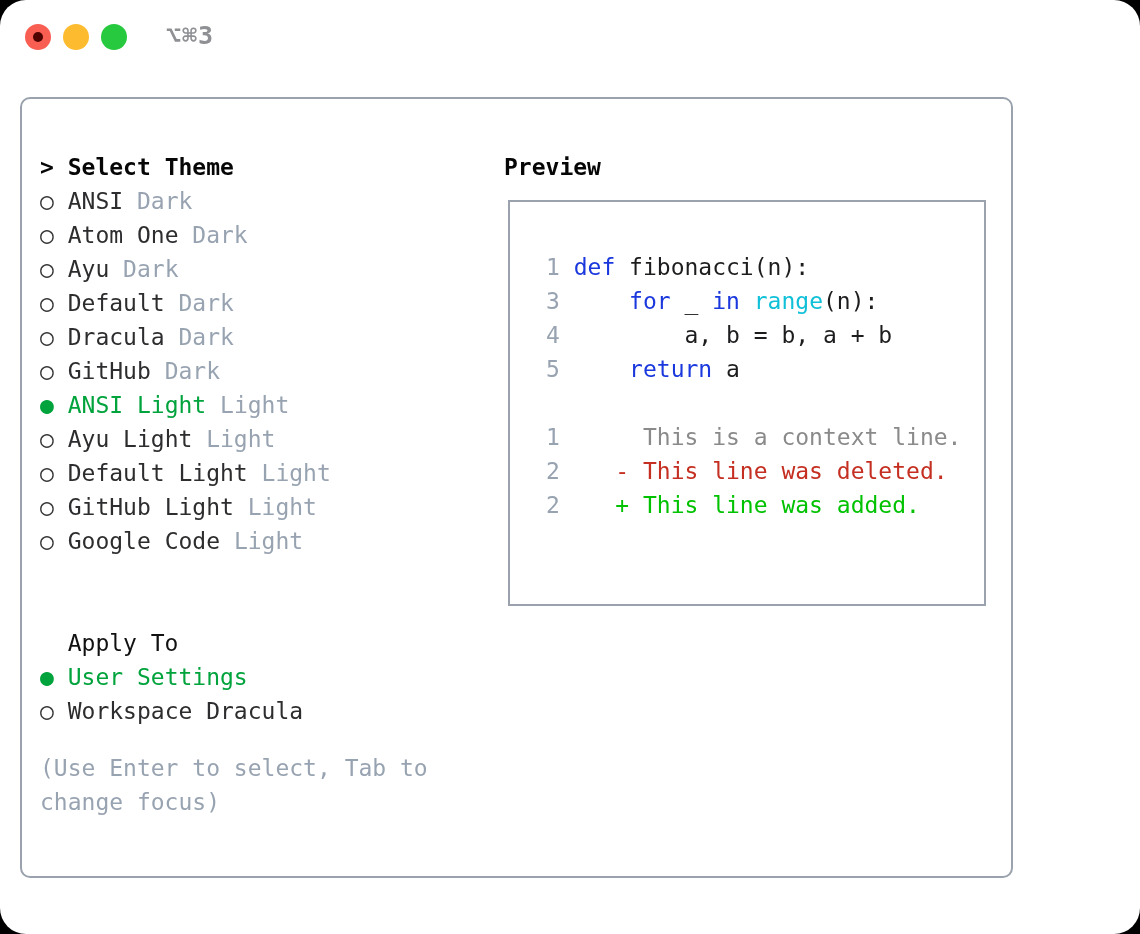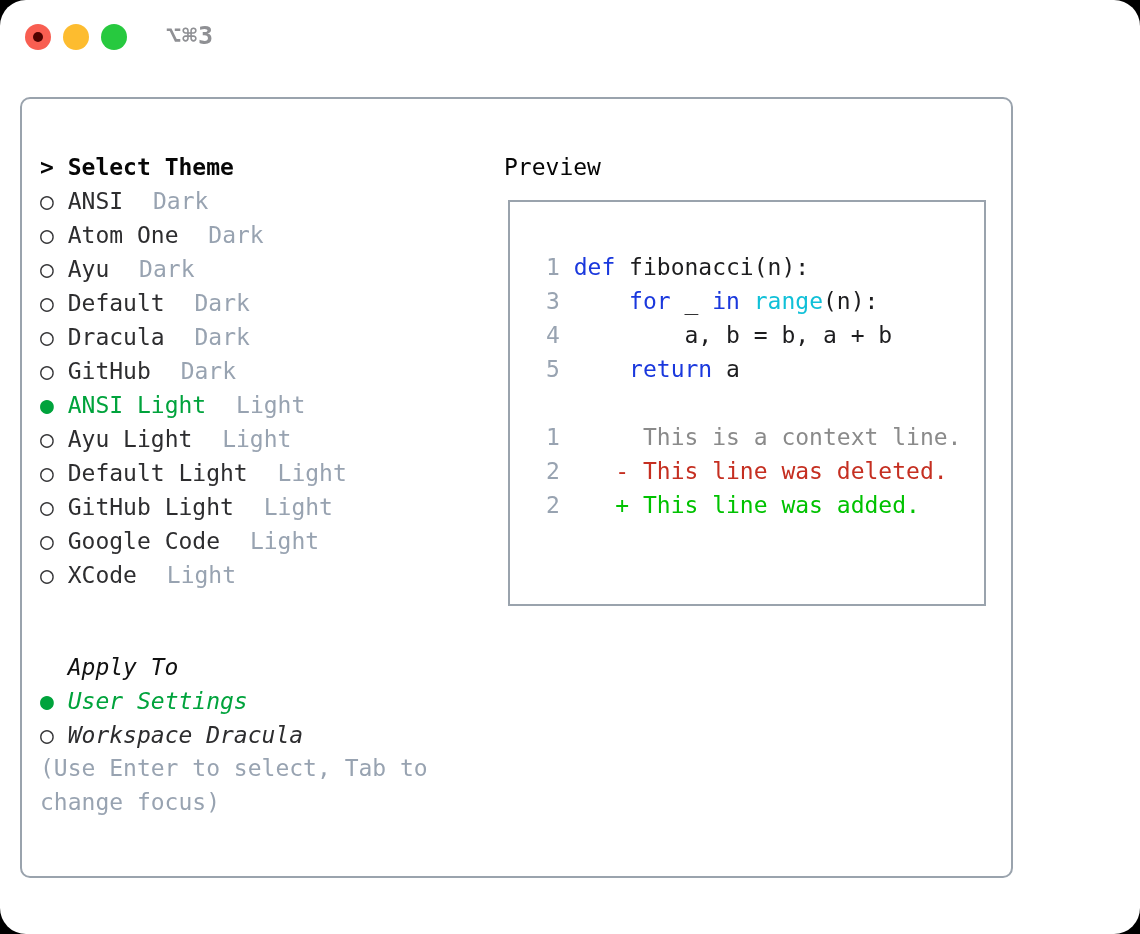--- a/index.html
+++ b/index.html
@@ -31,28 +31,28 @@
     border:2px solid var(--border_gray);border-radius:10px;background:#fff;
   }
   .row{white-space:pre;height:34px;}
   .theme-list,.apply-list,.hint,.code{font-size:23px;line-height:34px;}
   .theme-list{position:absolute;left:18px;top:51px;color:var(--text_dark);}
   .hdr{font-weight:bold;color:#060606;}
   .prompt{font-weight:bold;color:#060606;}
   .bullet{color:#3a3a3c;}
   .option.selected .bullet,
   .option.selected .opt-name{color:var(--selection_green);}
-  .opt-tag{color:var(--dim_gray);margin-left:16px;}
-  .apply-list{position:absolute;left:18px;top:551px;color:var(--text_dark);font-style:italic;}
+  .opt-tag{color:var(--dim_gray);}
+  .apply-list{position:absolute;left:18px;top:527px;color:var(--text_dark);}
   .apply-hdr{margin-left:2ch;color:#111;}
   .hint{position:absolute;left:18px;top:652px;color:var(--dim_gray);}
   
   .preview-header{
     position:absolute;left:482px;top:51px;font-size:23px;line-height:34px;
-    font-weight:normal;color:#060606;
+    font-weight:bold;color:#060606;
   }
   .preview-box{
     position:absolute;left:486px;top:101px;width:474px;height:402px;
     border:2px solid var(--border_gray);background:#fff;
   }
   .code{position:absolute;left:36px;top:48px;}
   .ln{color:var(--line_number);}
 </style>
 </head>
 <body>
@@ -86,21 +86,20 @@
   <div class="row option selected"><span class="bullet">● </span><span class="opt-name">ANSI Light</span><span class="opt-tag"> Light</span></div>
 
   <div class="row option"><span class="bullet">○ </span><span class="opt-name">Ayu Light</span><span class="opt-tag"> Light</span></div>
 
   <div class="row option"><span class="bullet">○ </span><span class="opt-name">Default Light</span><span class="opt-tag"> Light</span></div>
 
   <div class="row option"><span class="bullet">○ </span><span class="opt-name">GitHub Light</span><span class="opt-tag"> Light</span></div>
 
   <div class="row option"><span class="bullet">○ </span><span class="opt-name">Google Code</span><span class="opt-tag"> Light</span></div>
 
-  <div class="row option"><span class="bullet">○ </span><span class="opt-name">XCode</span><span class="opt-tag"> Light</span></div>
 </div>
     </div>
 
     <div class="apply-list">
       <div class="row apply-hdr">Apply To</div>
       <div id="apply-options">
   <div class="row option selected"><span class="bullet">● </span><span class="opt-name">User Settings</span><span class="opt-tag"></span></div>
 
   <div class="row option"><span class="bullet">○ </span><span class="opt-name">Workspace Dracula</span><span class="opt-tag"></span></div>
 </div>

